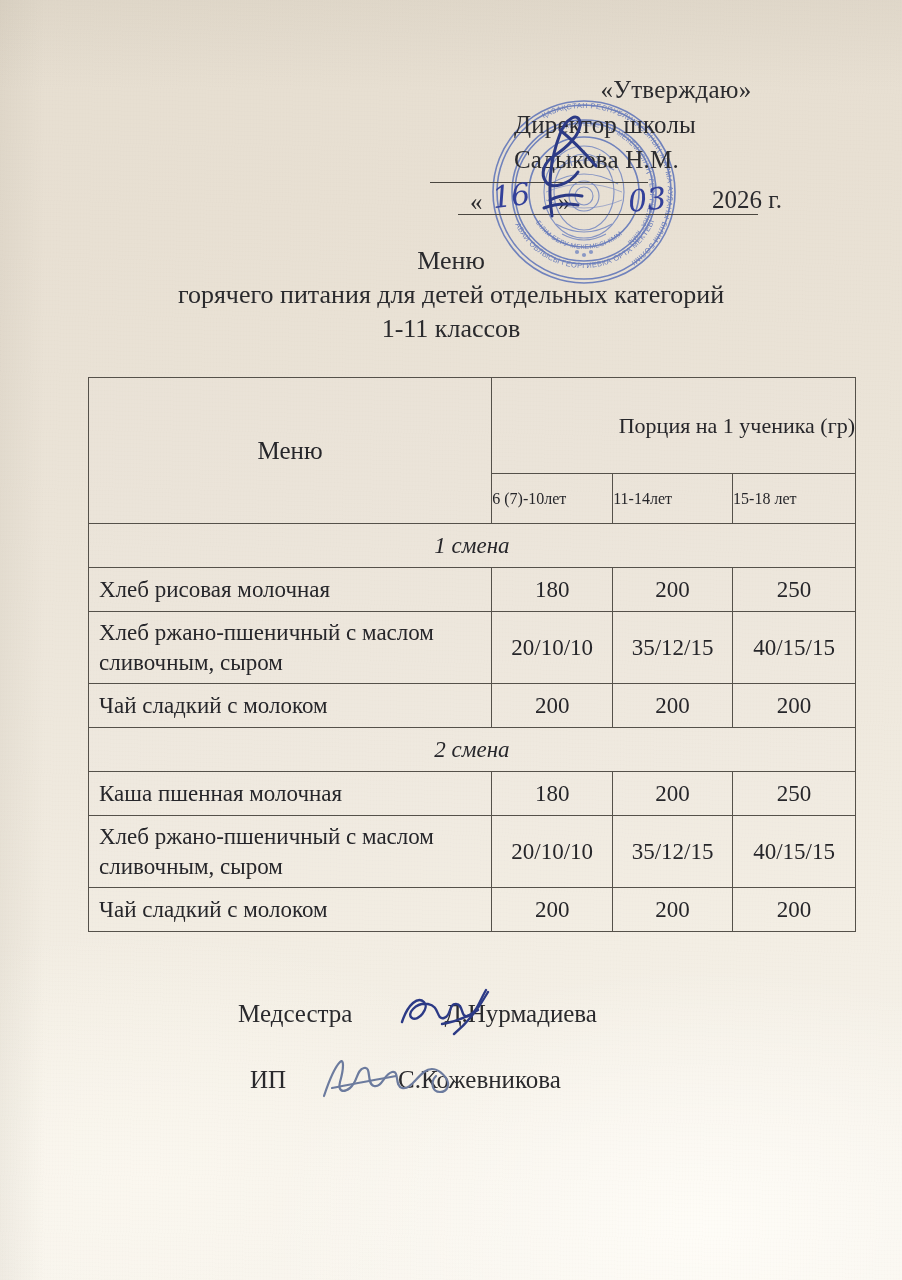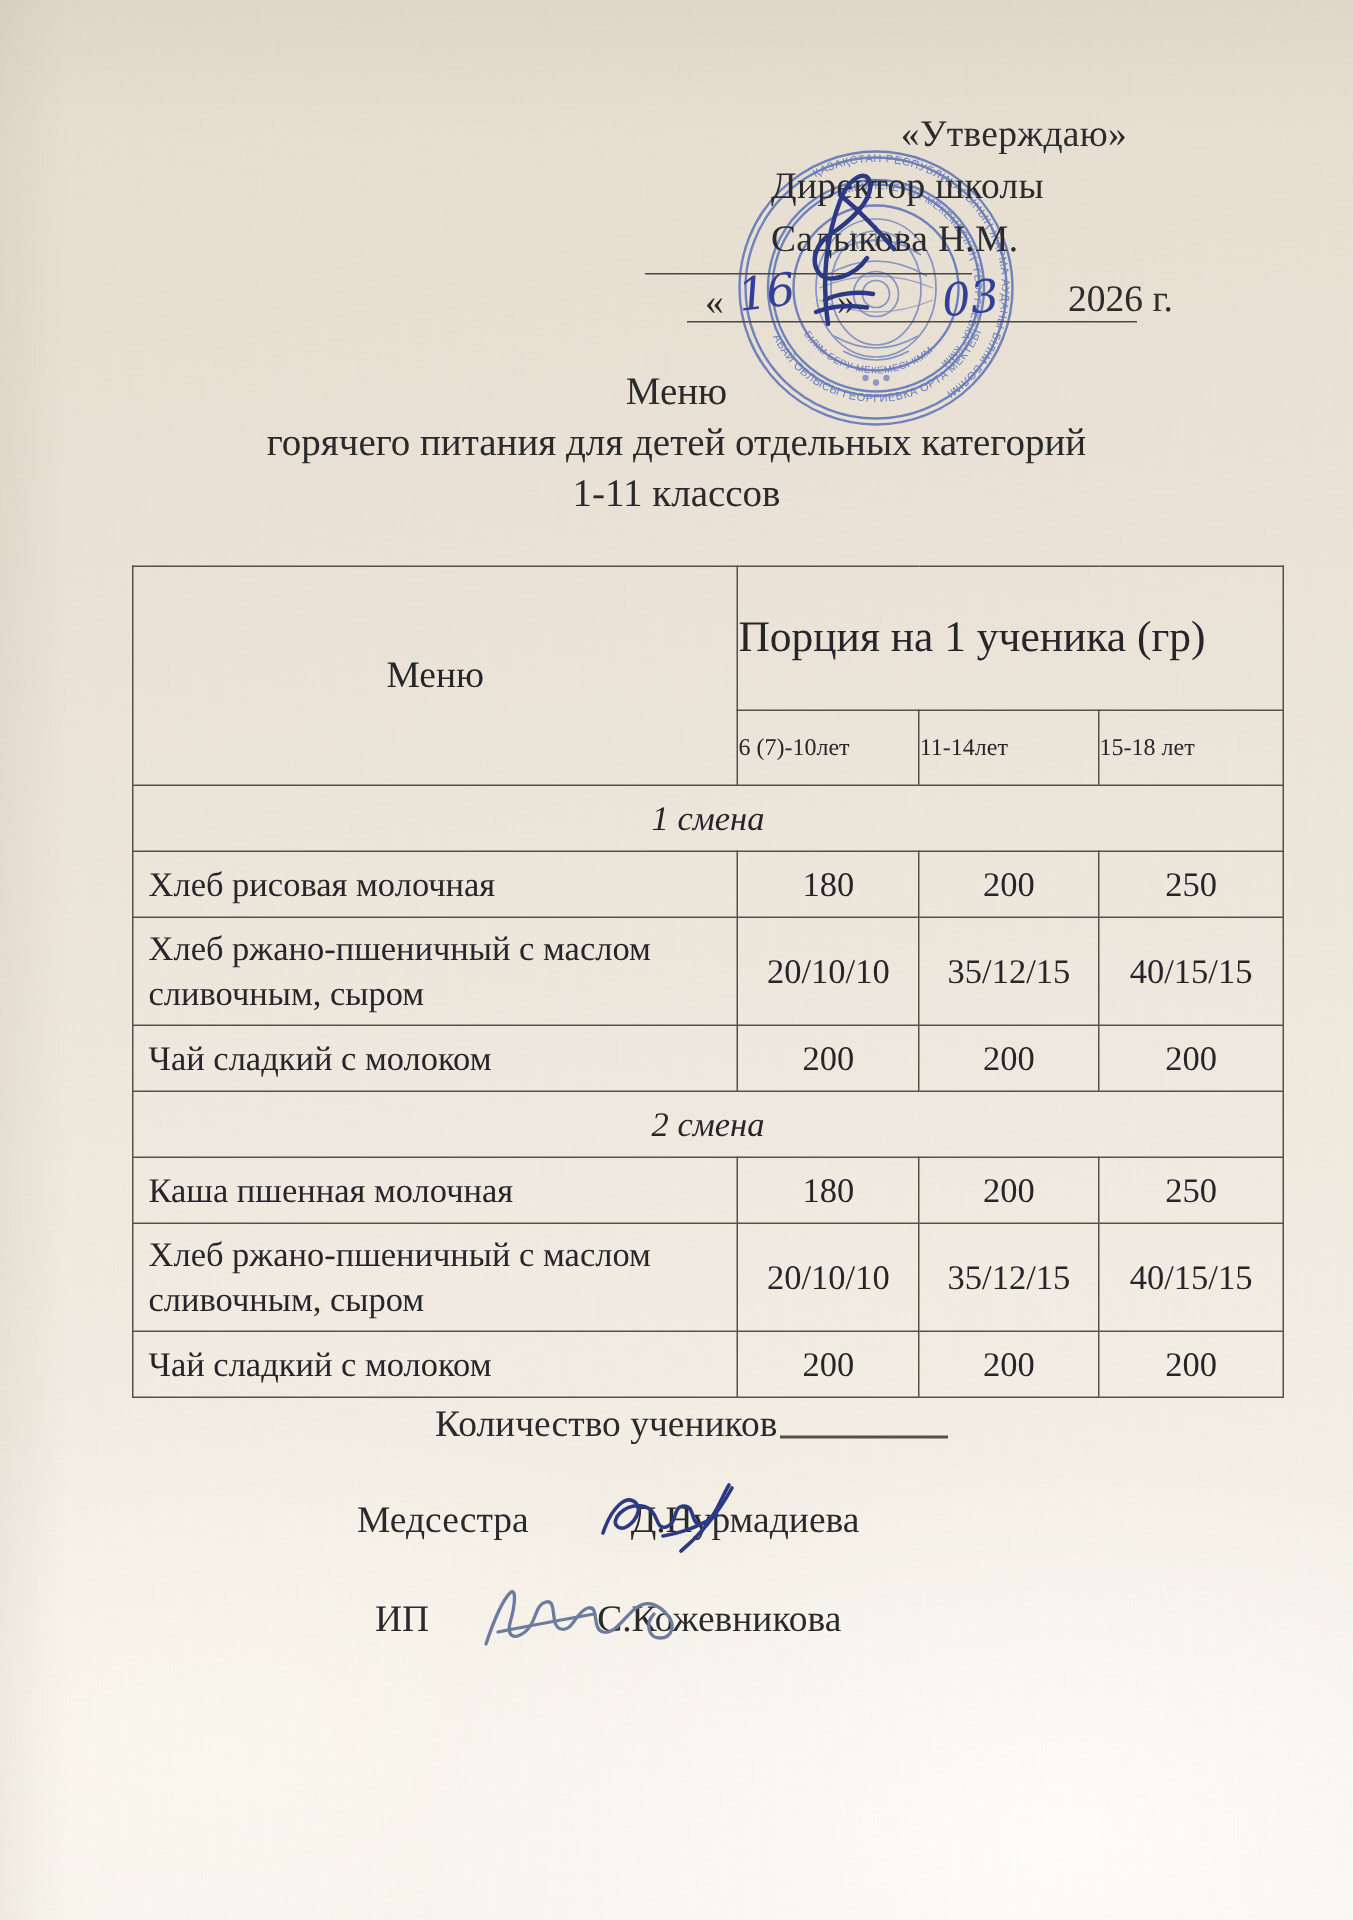--- a/index.html
+++ b/index.html
@@ -176,23 +176,23 @@
   .c-c      { width: 123px; }
 
   .hd-menu {
     height: 146px;
     text-align: center;
     vertical-align: middle;
     font-size: 25px;
   }
   .hd-portion {
     height: 96px;
-    text-align: left;
-    vertical-align: middle;
-    font-size: 29px;
+    text-align: right;
+    vertical-align: middle;
+    font-size: 22px;
   }
   .hd-age {
     height: 50px;
     text-align: left;
     vertical-align: middle;
     font-size: 16px;
   }
   .shift-row td {
     height: 44px;
     text-align: center;
@@ -235,21 +235,21 @@
   .sig-row {
     z-index: 6;
     font-size: 25px;
     color: #2a2a2d;
     white-space: nowrap;
   }
   #sig-nurse  { top: 1000px; left: 238px; }
   #sig-ip     { top: 1066px; left: 250px; }
   .sig-role  { display: inline-block; }
   .sig-name  { display: inline-block; }
-  #sig-nurse .sig-name { margin-left: 68px; }
+  #sig-nurse .sig-name { margin-left: 92px; }
   #sig-ip    .sig-name { margin-left: 112px; }
 
   #nurse-scribble { top: 978px; left: 392px; z-index: 7; width: 120px; height: 62px; }
   #ip-scribble    { top: 1048px; left: 312px; z-index: 7; width: 165px; height: 62px; }
 </style>
 </head>
 <body>
 
 <div id="paper">
 
@@ -392,23 +392,20 @@
         <tr>
           <td class="dish">Чай сладкий с молоком</td>
           <td class="qty">200</td>
           <td class="qty">200</td>
           <td class="qty">200</td>
         </tr>
       </tbody>
     </table>
   </div>
 
-  <div class="layer" id="count-line">
-    <span>Количество учеников</span><span class="blank"></span>
-  </div>
 
   <div class="layer sig-row" id="sig-nurse">
     <span class="sig-role">Медсестра</span><span class="sig-name">Д.Нурмадиева</span>
   </div>
 
   <div class="layer" id="nurse-scribble">
     <svg width="120" height="62" viewBox="0 0 120 62" xmlns="http://www.w3.org/2000/svg">
       <g fill="none" stroke="#2c3a86" stroke-width="2.4" stroke-linecap="round" stroke-linejoin="round">
         <path d="M10 44 C16 26 26 18 32 24 C38 30 26 44 20 40 C14 36 24 24 36 26 C48 28 44 42 52 40 C60 38 56 26 64 26 C72 26 68 40 76 38"></path>
         <path d="M76 38 C84 36 88 22 94 12"></path>

